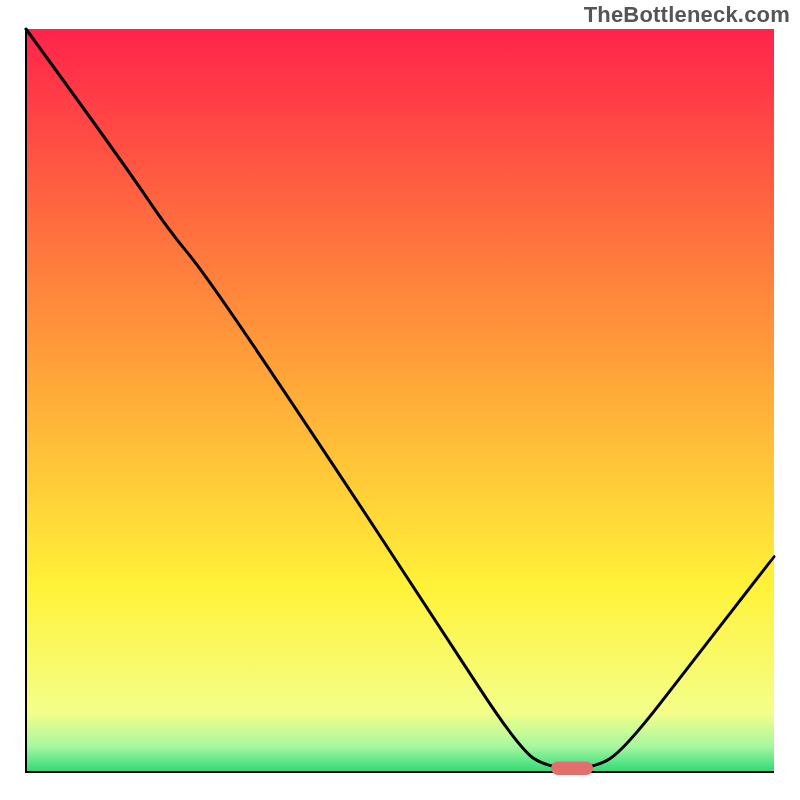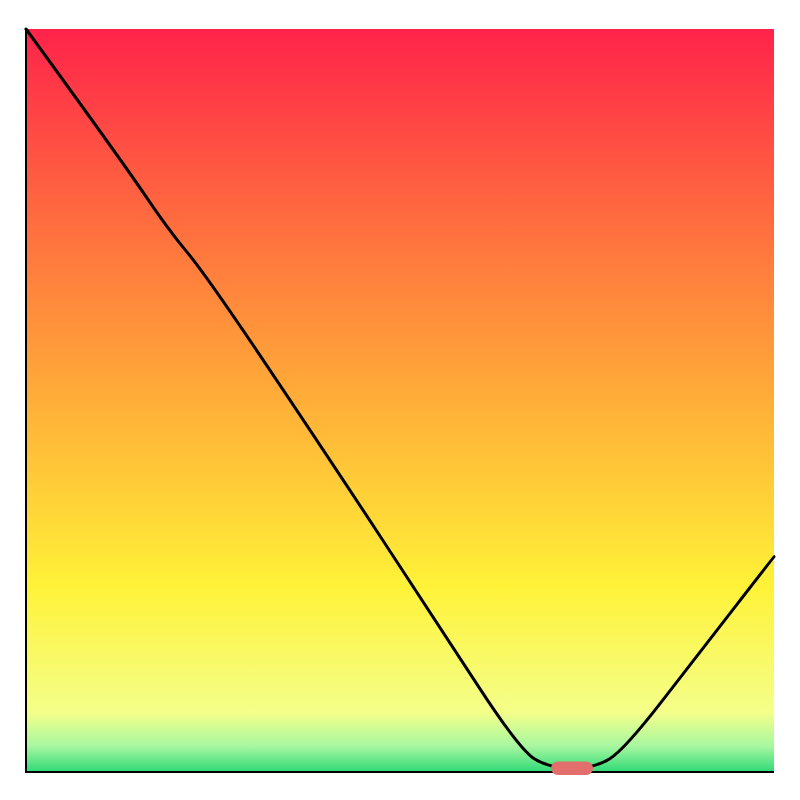--- a/index.html
+++ b/index.html
@@ -31,20 +31,21 @@
     left: 0;
     top: 0;
     width: 800px;
     height: 800px;
   }
 </style>
 </head>
 <body>
 <div class="frame">
 
+  <div class="attribution">TheBottleneck.com</div>
 
   <svg class="chart" viewBox="0 0 800 800" preserveAspectRatio="none">
     <defs>
       <linearGradient id="bg-grad" x1="0" y1="0" x2="0" y2="1">
         <stop id="g0" offset="0%" stop-color="#ff234a"></stop>
         <stop id="g1" offset="25%" stop-color="#ff6a3f"></stop>
         <stop id="g2" offset="50%" stop-color="#ffae38"></stop>
         <stop id="g3" offset="75%" stop-color="#fff238"></stop>
         <stop id="g4" offset="92%" stop-color="#f4ff8a"></stop>
         <stop id="g5" offset="96.5%" stop-color="#a8f7a0"></stop>

